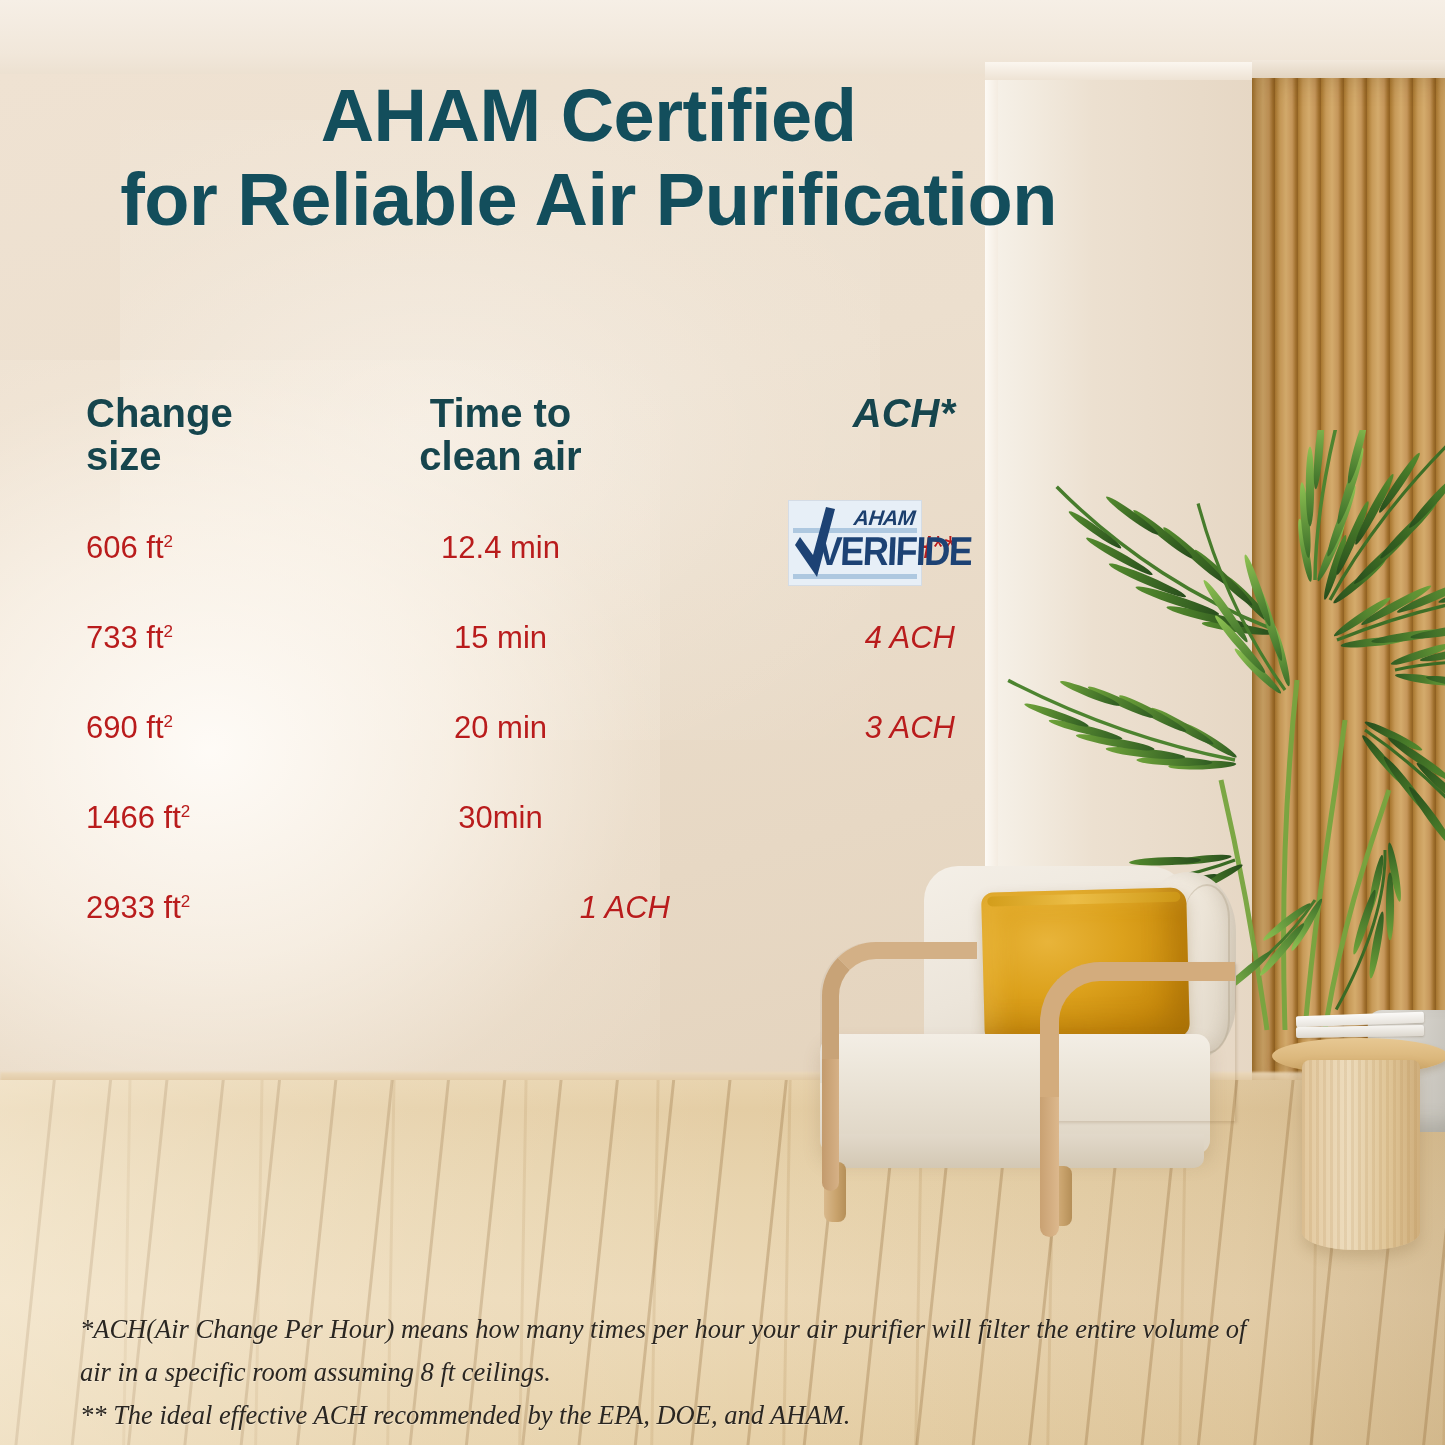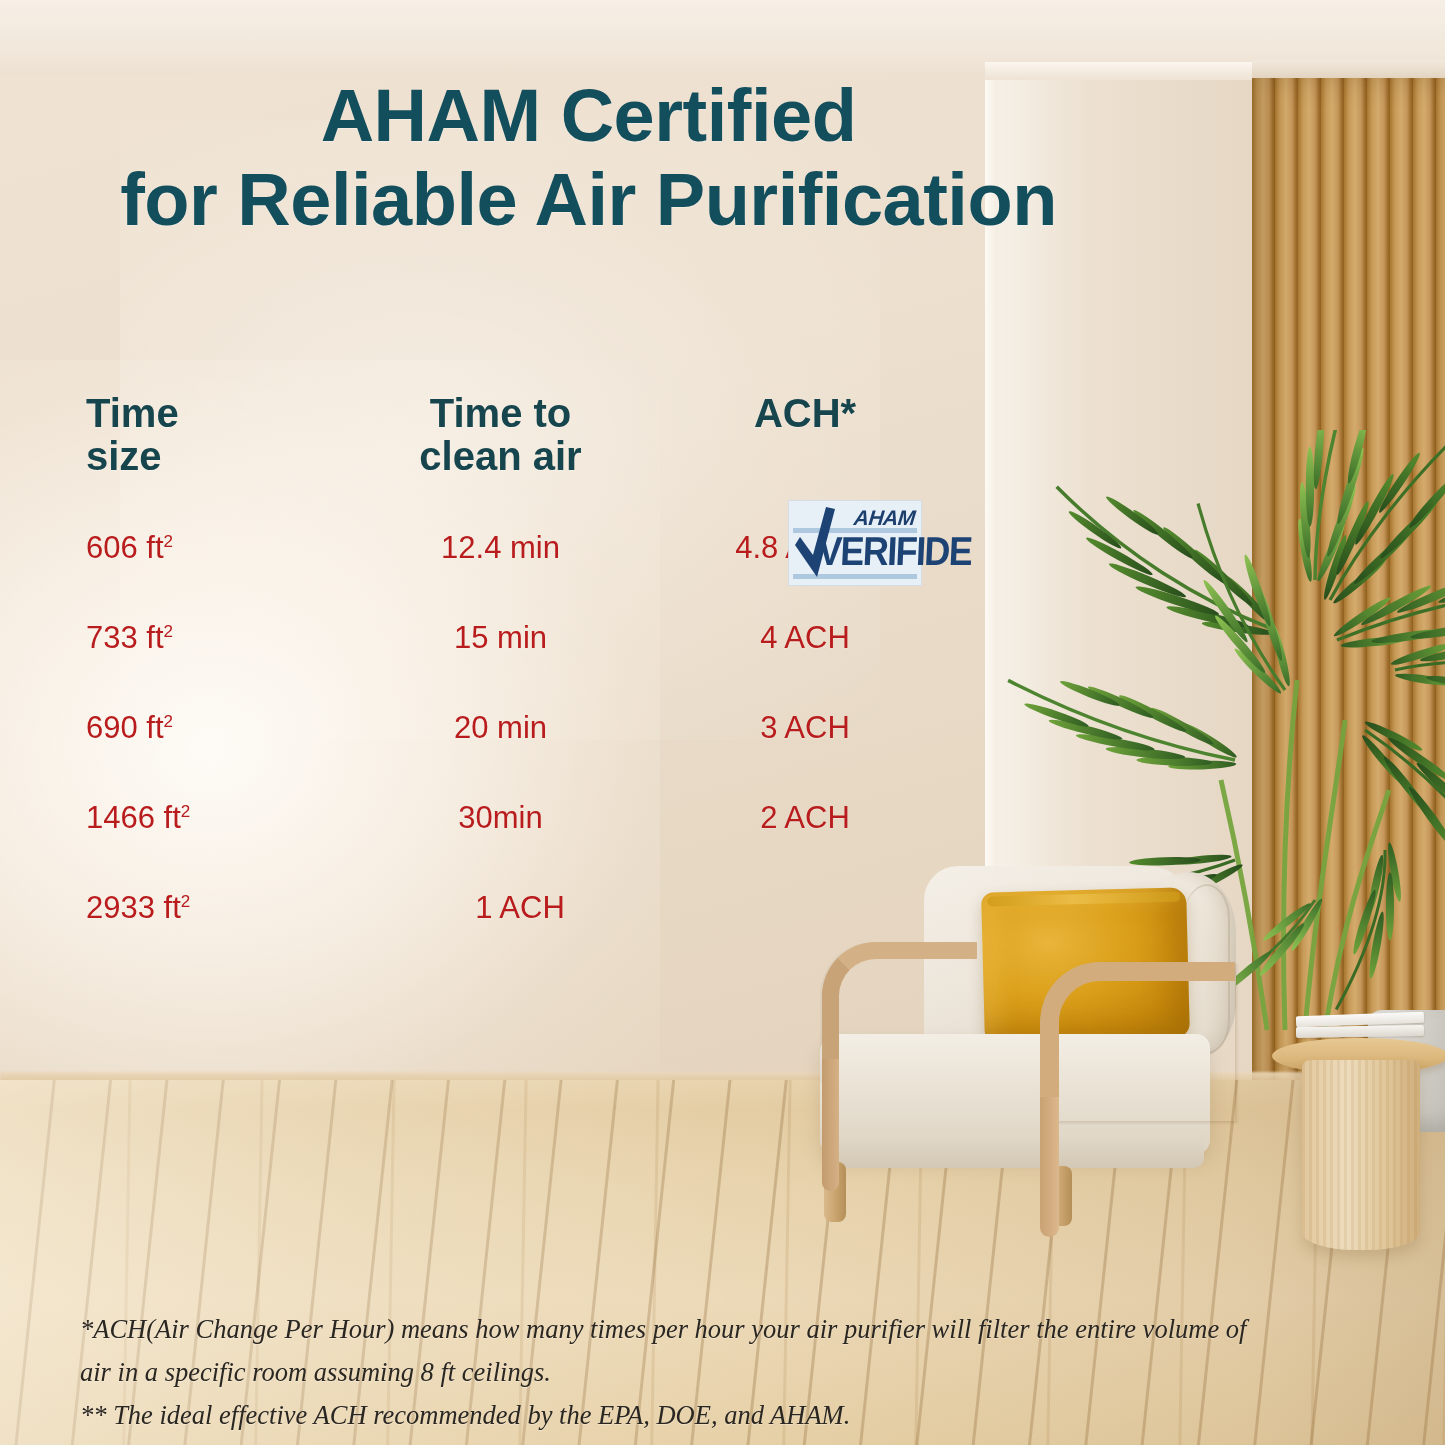--- a/index.html
+++ b/index.html
@@ -194,21 +194,21 @@
     position:absolute;left:78px;top:392px;width:880px;
     color:#17464e;
   }
   .thead{display:flex;}
   .thead .th{
     font-weight:700;font-size:40px;line-height:1.07;color:#16454d;
     text-shadow:0 1px 1px rgba(255,255,255,.3);
   }
   .col1{width:272px;text-align:left;padding-left:8px;}
   .col2{width:285px;text-align:center;}
-  .col3{width:300px;text-align:center;padding-left:12px;}
+  .col3{width:300px;text-align:right;padding-left:12px;font-style:italic;}
 
   .trow{display:flex;align-items:baseline;}
   .trow .td{
     font-weight:400;font-size:31px;color:#b91c1c;
     text-shadow:0 1px 1px rgba(255,255,255,.25);
   }
   .rowgap{height:52px;}
   sup{font-size:.55em;vertical-align:super;line-height:0;}
 
   
@@ -459,21 +459,21 @@
 
   <div class="headline">
     <span>AHAM Certified</span>
     <span class="l2">for Reliable Air Purification</span>
   </div>
 
   <div class="table">
 
     <div class="thead">
       <div class="th col1">
-        <div>Time</div>
+        <div>Change</div>
         <div>size</div>
       </div>
       <div class="th col2">
         <div>Time to</div>
         <div>clean air</div>
       </div>
       <div class="th col3">ACH*</div>
     </div>
 
     <div class="rowgap"></div>
@@ -493,21 +493,20 @@
         <div style="height: 54px;"></div>
         <div class="trow">
           <div class="td col1"><span>690 ft</span><sup>2</sup></div>
           <div class="td col2">20 min</div>
           <div class="td col3">3 ACH</div>
         </div>
         <div style="height: 54px;"></div>
         <div class="trow">
           <div class="td col1"><span>1466 ft</span><sup>2</sup></div>
           <div class="td col2">30min</div>
-          <div class="td col3">2 ACH</div>
         </div>
         <div style="height: 54px;"></div>
         <div class="trow">
           <div class="td col1"><span>2933 ft</span><sup>2</sup></div>
           <div class="td col3">1 ACH</div>
         </div>
       </div>
   </div>
 
   <div class="badge">

